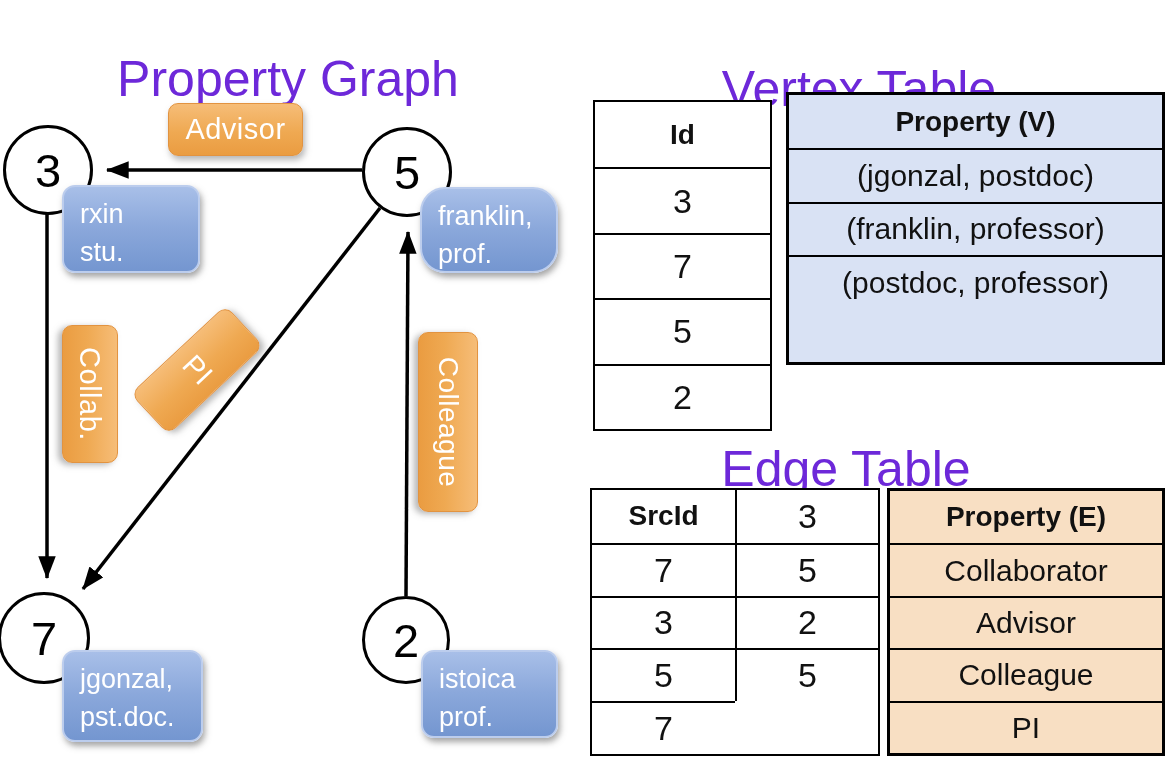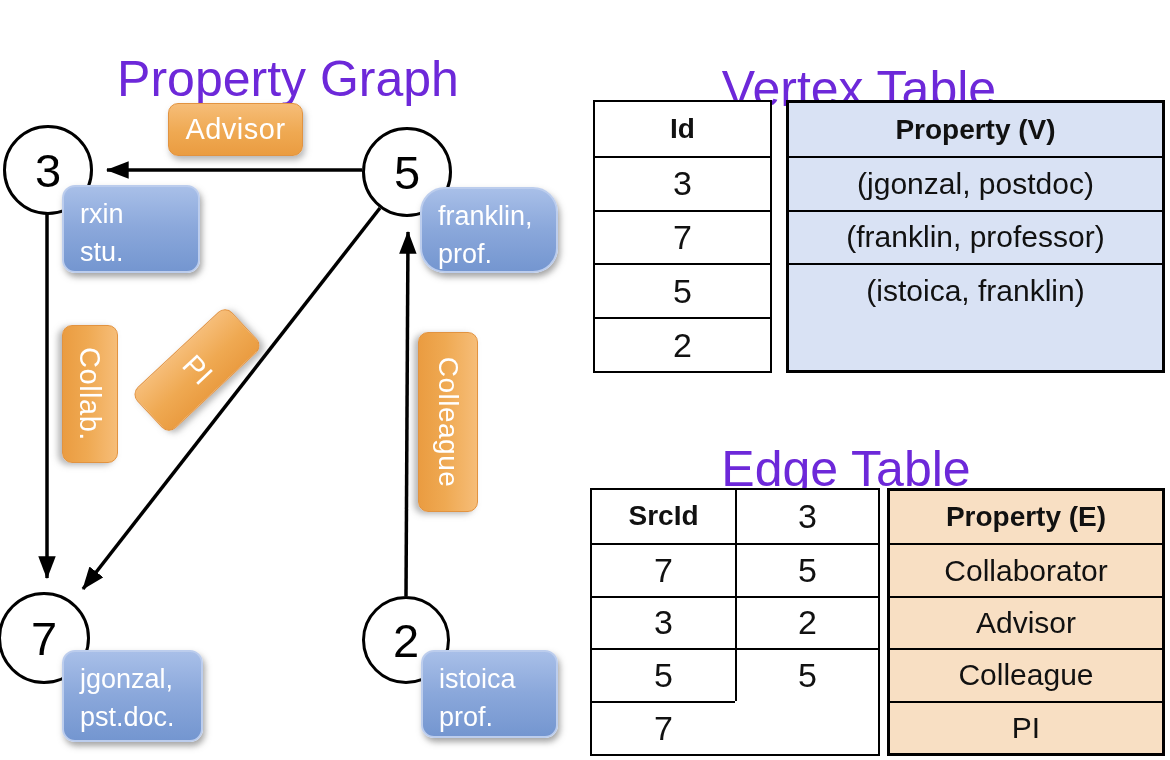--- a/index.html
+++ b/index.html
@@ -62,23 +62,23 @@
     position:absolute;display:grid;box-sizing:border-box;background:#fff;
   }
   .subtable .cell{
     display:flex;align-items:center;justify-content:center;
     font-size:30px;color:#111;box-sizing:border-box;white-space:nowrap;
   }
   .subtable .cell.hdr{font-weight:bold;font-size:28px;}
   .subtable .cell.num{font-size:34px;}
 
   
-  #vt-id{left:593px;top:100px;width:179px;height:273px;border:2px solid #000;
+  #vt-id{left:593px;top:100px;width:179px;height:331px;border:2px solid #000;
          grid-template-rows:repeat(5,1fr);}
-  #vt-prop{left:786px;top:100px;width:379px;height:273px;border:3px solid #000;
+  #vt-prop{left:786px;top:92px;width:379px;height:273px;border:3px solid #000;
          grid-template-rows:repeat(5,1fr);background:#d9e2f4;}
   #vt-id .cell + .cell{border-top:2px solid #000;}
   #vt-prop .cell + .cell{border-top:2px solid #000;}
 
   
   #et-ids{left:590px;top:488px;width:290px;height:268px;border:2px solid #000;
          grid-template-columns:143px 1fr;grid-template-rows:repeat(5,1fr);}
   #et-ids .cell:nth-child(even){border-left:2px solid #000;}
   #et-ids .cell:nth-child(n+3){border-top:2px solid #000;}
   #et-prop{left:887px;top:488px;width:278px;height:268px;border:3px solid #000;
@@ -155,21 +155,21 @@
     <div class="cell hdr">Id</div>
     <div class="cell num">3</div>
     <div class="cell num">7</div>
     <div class="cell num">5</div>
     <div class="cell num">2</div>
   </div>
   <div class="subtable" id="vt-prop">
     <div class="cell hdr">Property (V)</div>
     <div class="cell">(jgonzal, postdoc)</div>
     <div class="cell">(franklin, professor)</div>
-    <div class="cell">(istoica, franklin)</div>
+    <div class="cell">(postdoc, professor)</div>
   </div>
 
   <h2 class="big-title" id="edge-title">Edge Table</h2>
 
   <div class="subtable" id="et-ids">
     <div class="cell hdr">SrcId</div>
     <div class="cell num">3</div>
     <div class="cell num">7</div>
     <div class="cell num">5</div>
     <div class="cell num">3</div>

